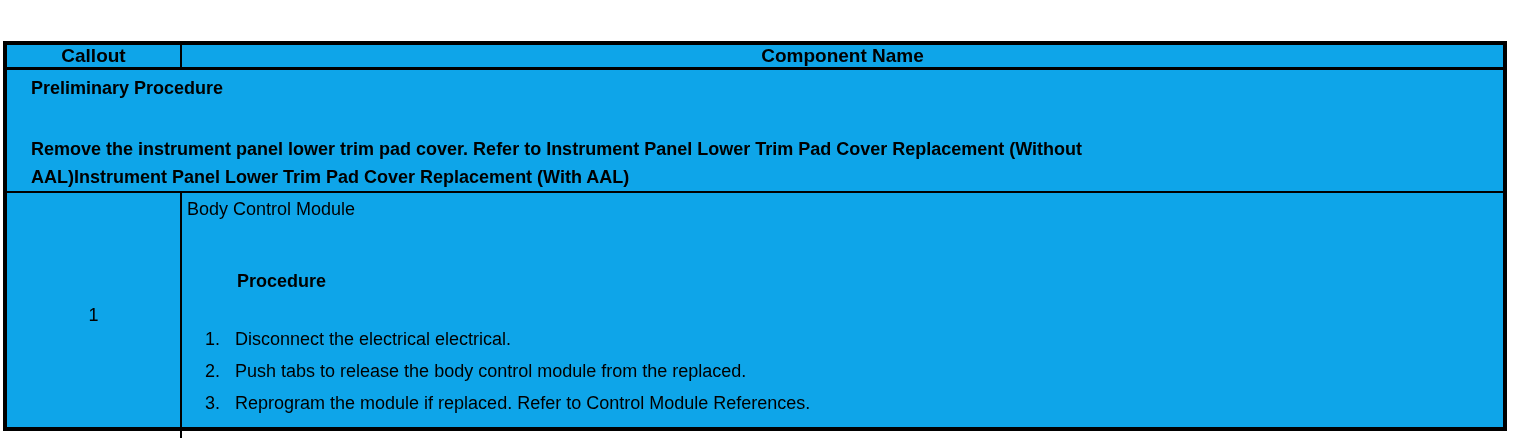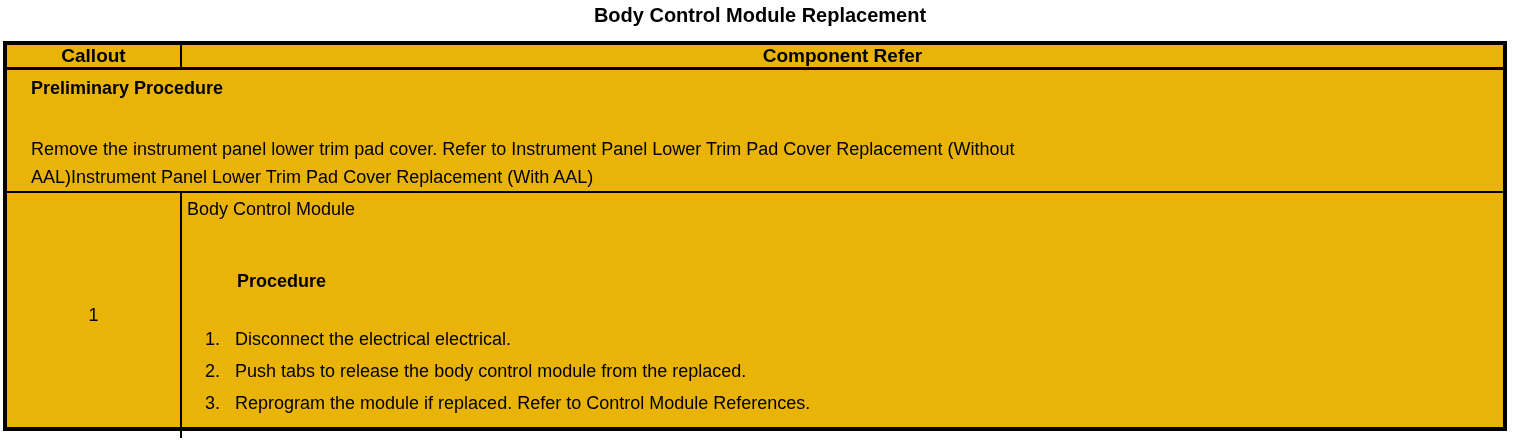--- a/index.html
+++ b/index.html
@@ -30,21 +30,21 @@
   }
   .proc-table {
     position: absolute;
     top: 41px;
     left: 3px;
     width: 1504px;
     height: 390px;
     border: 4px solid #000000;
     display: flex;
     flex-direction: column;
-    background: #eab308;
+    background: #0ea5e9;
   }
   .header-row {
     display: flex;
     height: 41px;
     border-bottom: 3px solid #000000;
   }
   .callout-col {
     width: 175px;
     border-right: 2px solid #000000;
     display: flex;
@@ -68,20 +68,21 @@
     font-size: 18px;
   }
   .prelim-heading {
     font-weight: bold;
     line-height: 22px;
   }
   .prelim-body {
     margin-top: 36px;
     line-height: 28px;
     white-space: pre-line;
+    font-weight: bold;
   }
   .data-row {
     flex: 1;
     display: flex;
   }
   .callout-cell {
     width: 175px;
     border-right: 2px solid #000000;
     display: flex;
     align-items: center;
@@ -110,27 +111,26 @@
     line-height: 22px;
     margin-bottom: 10px;
     padding-left: 10px;
   }
 </style>
 </head>
 <body>
 
 <div class="page">
 
-  <div class="doc-title">Body Control Module Replacement</div>
 
   <div class="proc-table">
 
     <div class="header-row">
       <div class="callout-col">Callout</div>
-      <div class="component-col">Component Refer</div>
+      <div class="component-col">Component Name</div>
     </div>
 
     <div class="prelim-row">
       <div class="prelim-heading">Preliminary Procedure</div>
       <div class="prelim-body">Remove the instrument panel lower trim pad cover. Refer to Instrument Panel Lower Trim Pad Cover Replacement (Without
 AAL)Instrument Panel Lower Trim Pad Cover Replacement (With AAL)</div>
     </div>
 
     <div class="data-row">
       <div class="callout-cell">1</div>

